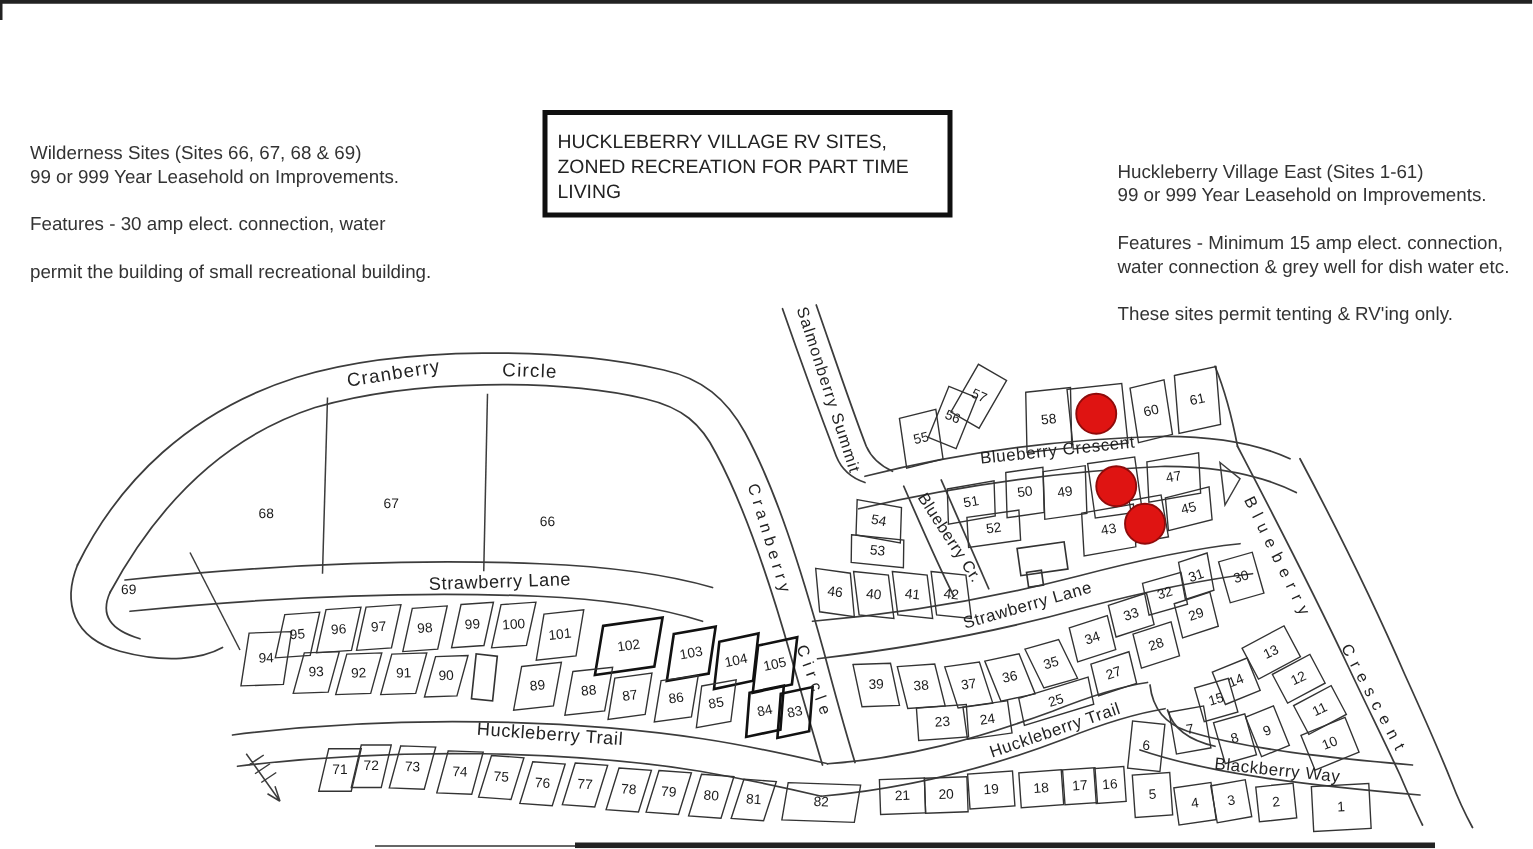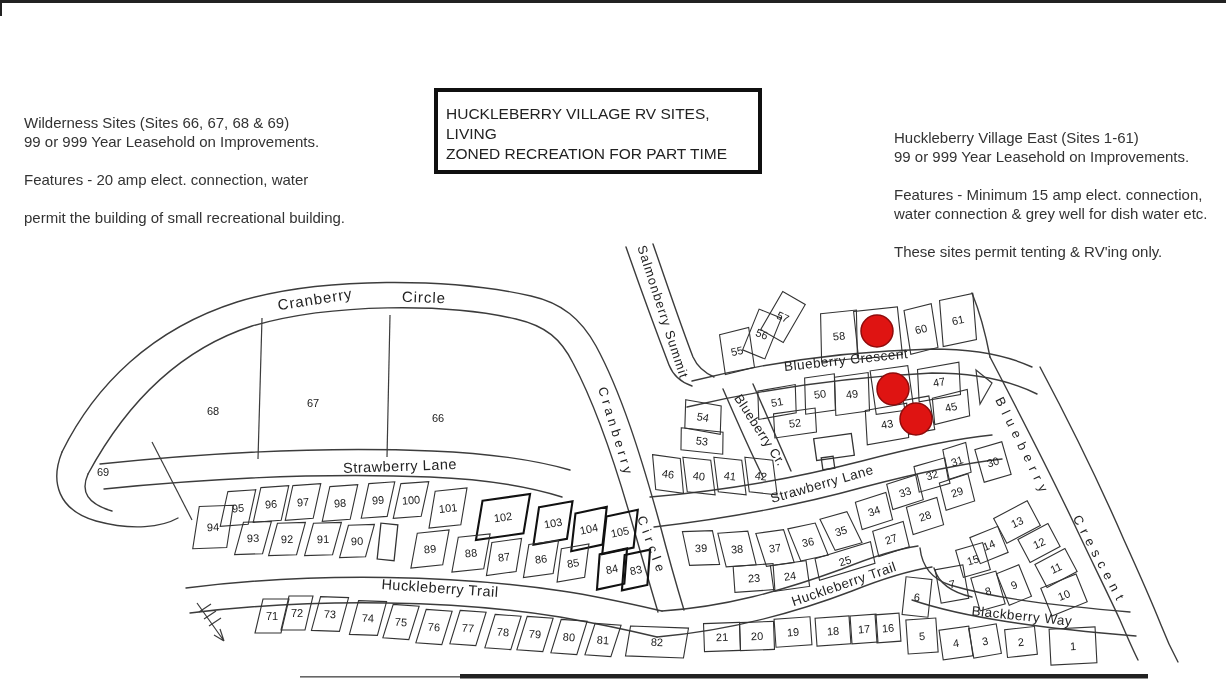--- a/index.html
+++ b/index.html
@@ -296,31 +296,31 @@
       <rect class="artifact" x="460" y="674" width="688" height="4.5"></rect>
     </g>
   </svg>
 
   <div class="info" id="left-info">
     <div class="para">
       <div>Wilderness Sites (Sites 66, 67, 68 &amp; 69)</div>
       <div>99 or 999 Year Leasehold on Improvements.</div>
     </div>
     <div class="para">
-      <div>Features - 20 amp elect. connection, water</div>
+      <div>Features - 30 amp elect. connection, water</div>
     </div>
     <div class="para">
       <div>permit the building of small recreational building.</div>
     </div>
   </div>
 
   <div class="titlebox">
     <div>HUCKLEBERRY VILLAGE RV SITES,</div>
+    <div>ZONED RECREATION FOR PART TIME</div>
     <div>LIVING</div>
-    <div>ZONED RECREATION FOR PART TIME</div>
   </div>
 
   <div class="info" id="right-info">
     <div class="para">
       <div>Huckleberry Village East (Sites 1-61)</div>
       <div>99 or 999 Year Leasehold on Improvements.</div>
     </div>
     <div class="para">
       <div>Features - Minimum 15 amp elect. connection,</div>
       <div>water connection &amp; grey well for dish water etc.</div>

